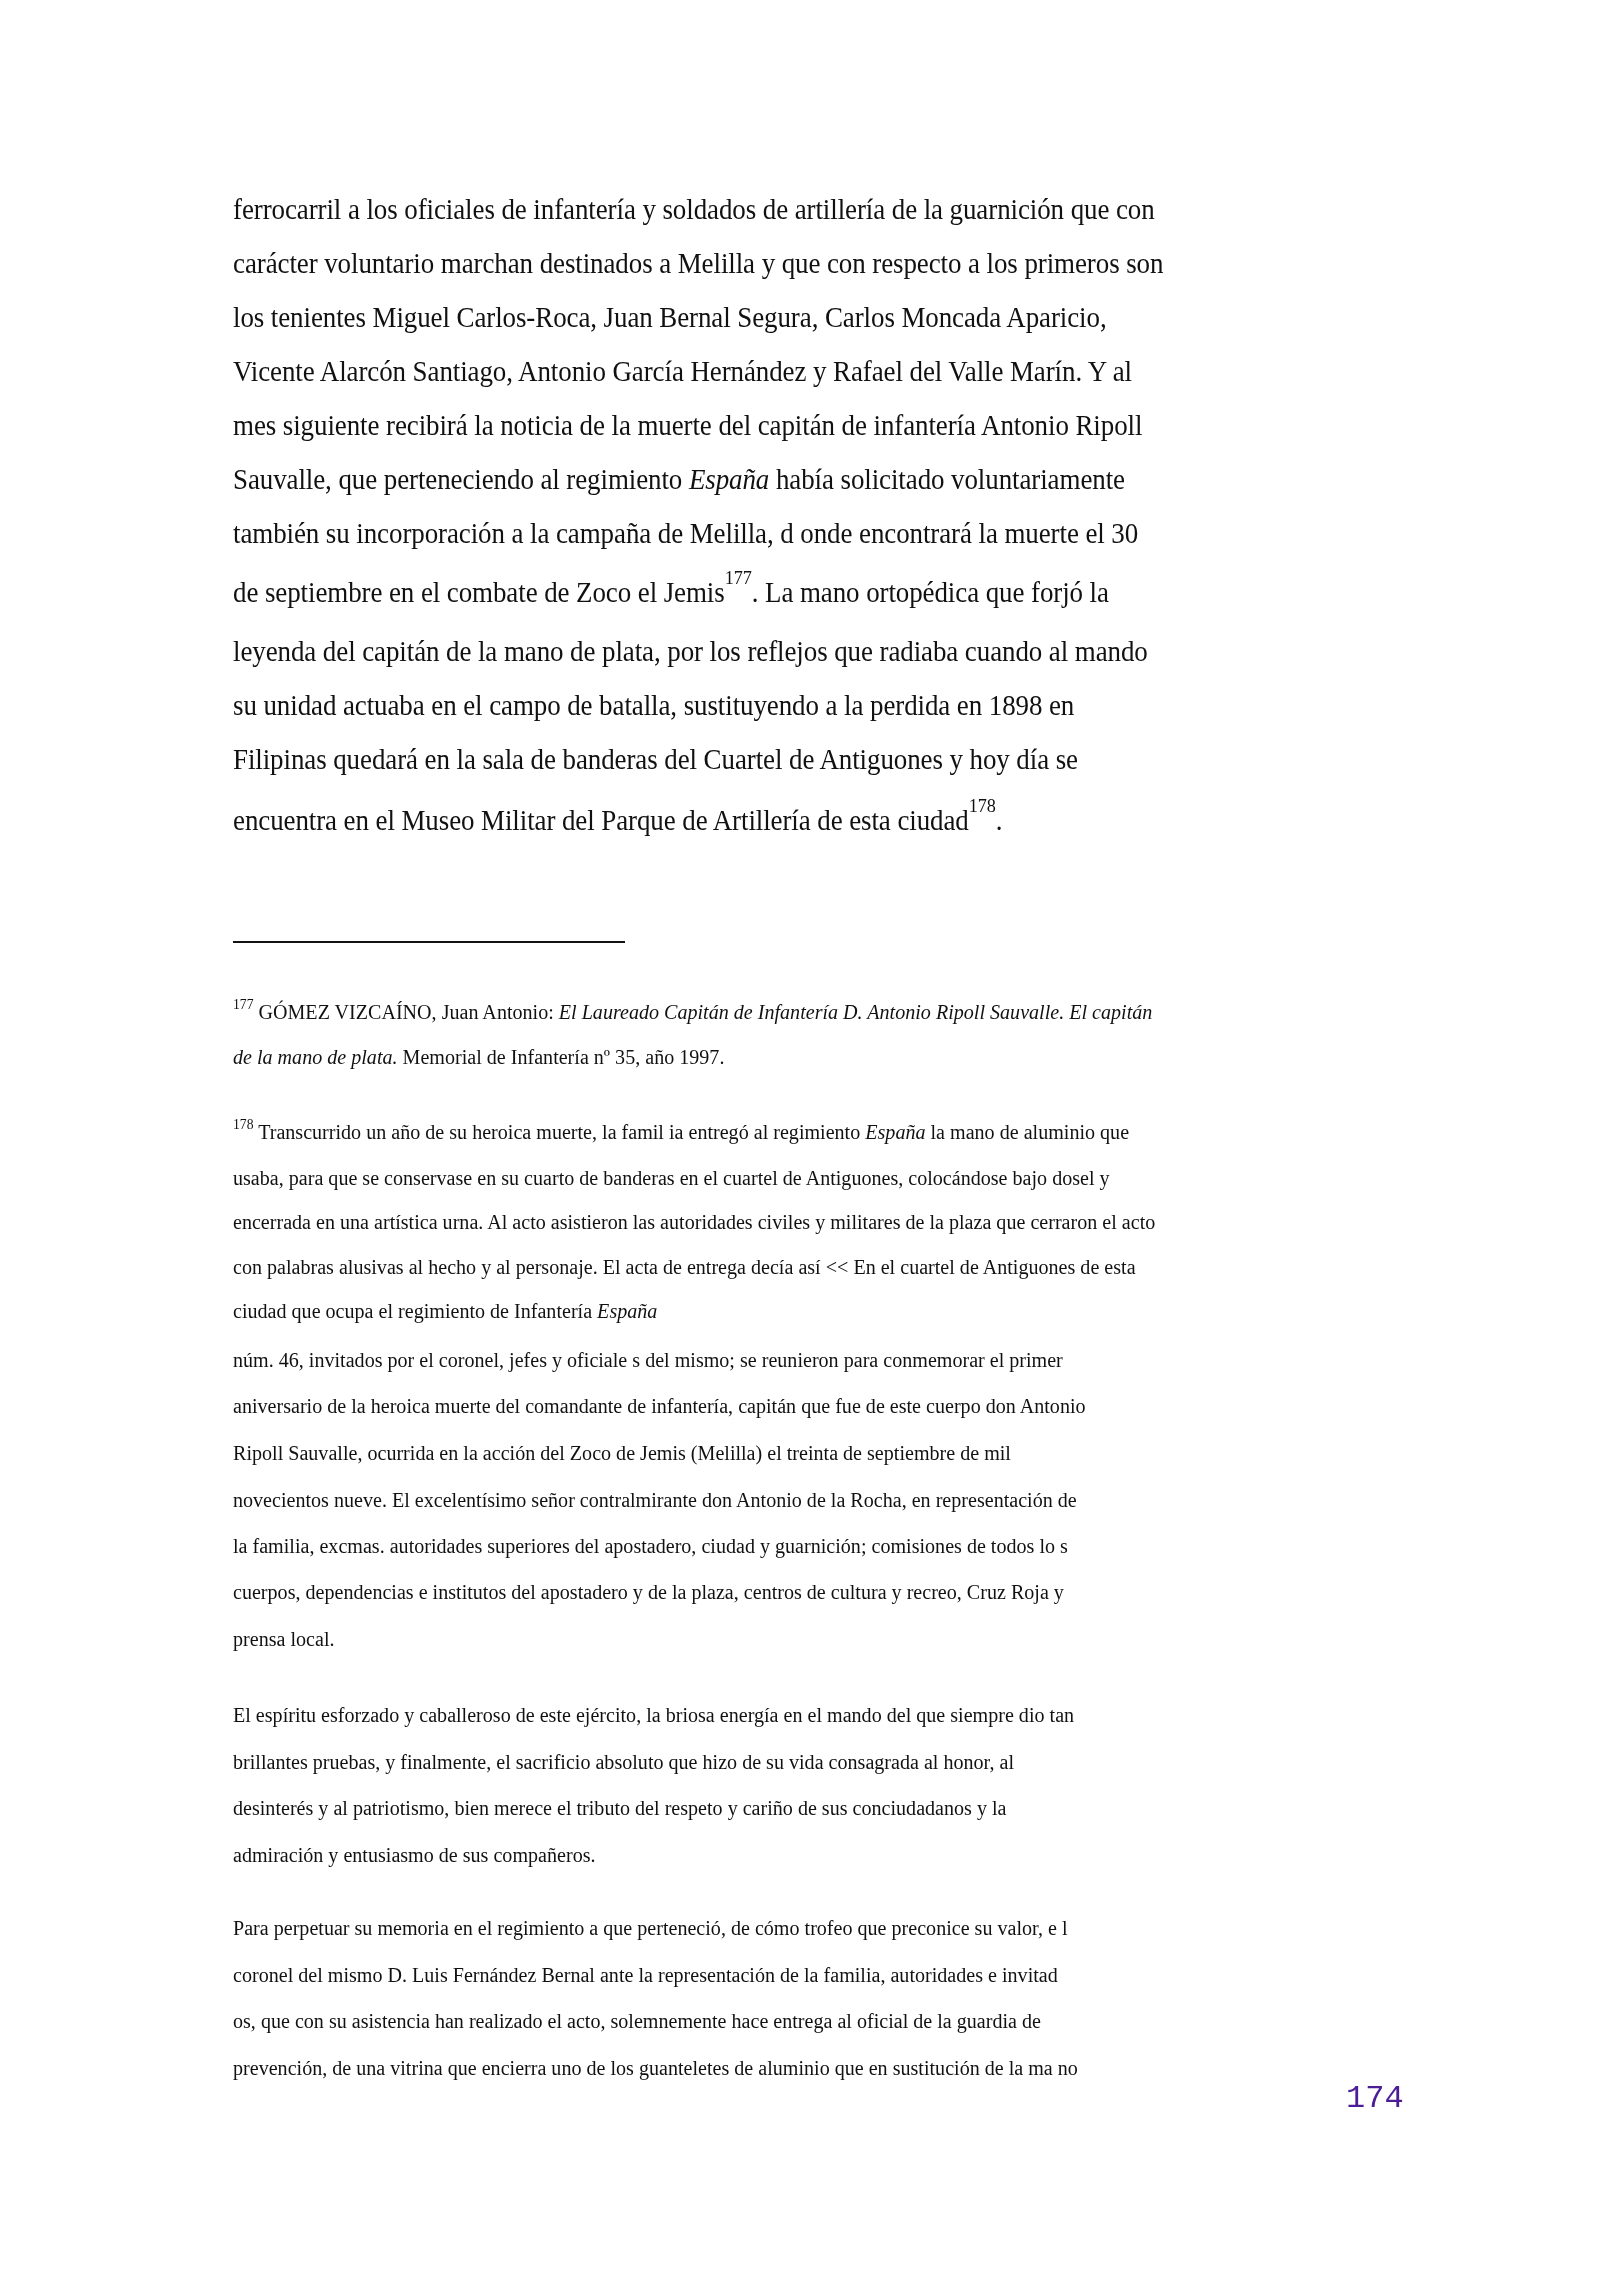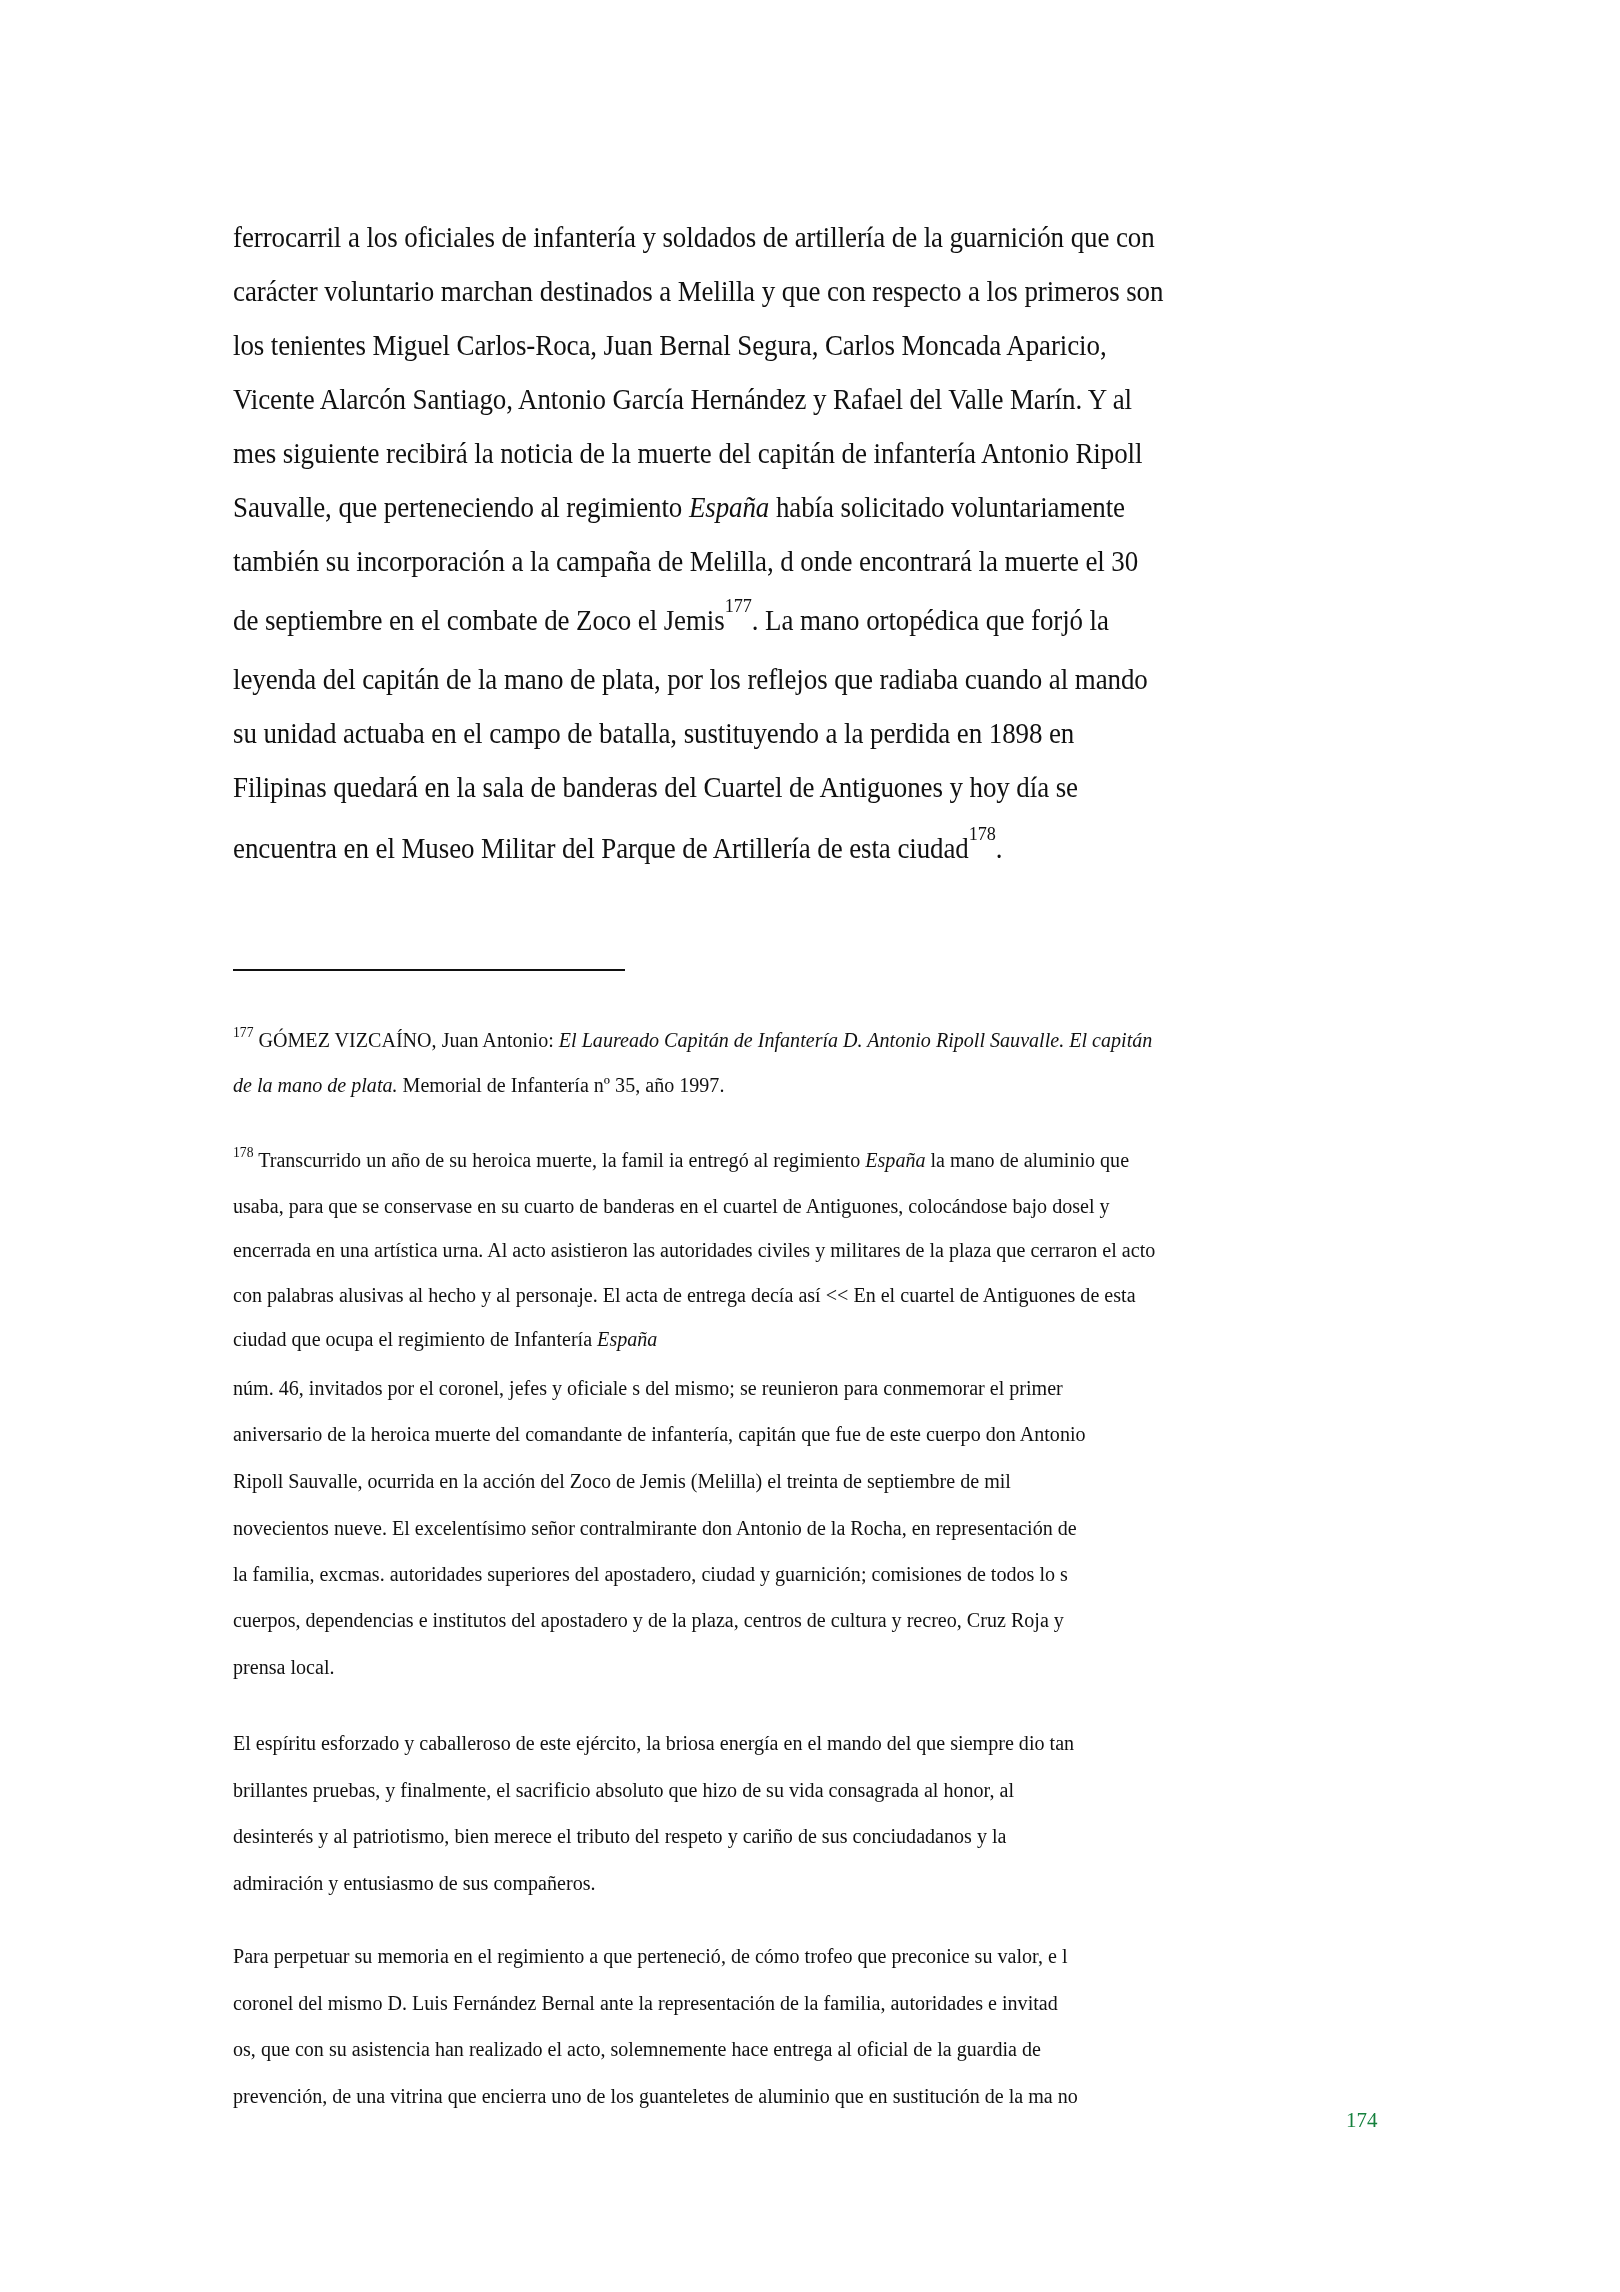--- a/index.html
+++ b/index.html
@@ -1,34 +1,34 @@
 <!DOCTYPE html>
 <html><head>
 <meta charset="utf-8">
 <style>
   html, body { margin: 0; padding: 0; background: #ffffff; }
   body { width: 1620px; height: 2293px; position: relative; overflow: hidden; color: #111; }
-  .page { position: absolute; left: 0; top: 0; width: 1620px; height: 1925px; background: #fff; margin-top: 28px; }
+  .page { position: absolute; left: 0; top: 0; width: 1620px; height: 1925px; background: #fff; }
   .serif { font-family: "Liberation Serif", "DejaVu Serif", serif; }
   .main-line {
     position: absolute; left: 233px;
     font-size: 29px; white-space: nowrap; letter-spacing: -0.1px;
     transform-origin: left top; transform: scaleX(0.93);
   }
   .main-line sup { font-size: 19.6px; vertical-align: 17.6px; line-height: 0; }
   .rule { position: absolute; left: 233px; top: 941px; width: 392px; height: 2px; background: #111; }
   .fn-line {
     position: absolute; left: 233px;
     font-size: 21.6px; white-space: nowrap;
     transform-origin: left top; transform: scaleX(0.93);
   }
   .fn-line sup { font-size: 14.7px; vertical-align: 9.8px; line-height: 0; }
   .page-number {
     position: absolute; left: 1346px; top: 2080px;
-    font-family: Liberation Serif, serif; font-size: 21px; color: #15803d;
+    font-family: Liberation Mono, monospace; font-size: 32px; color: #4c1d95;
   }
 </style>
 </head>
 <body>
 
 <div class="page serif">
 
   <div>
     <div class="main-line" style="top:193px">ferrocarril a los oficiales de infantería y soldados de artillería de la guarnición que con</div>
     <div class="main-line" style="top:247px">carácter voluntario marchan destinados a Melilla y que con respecto a los primeros son</div>

